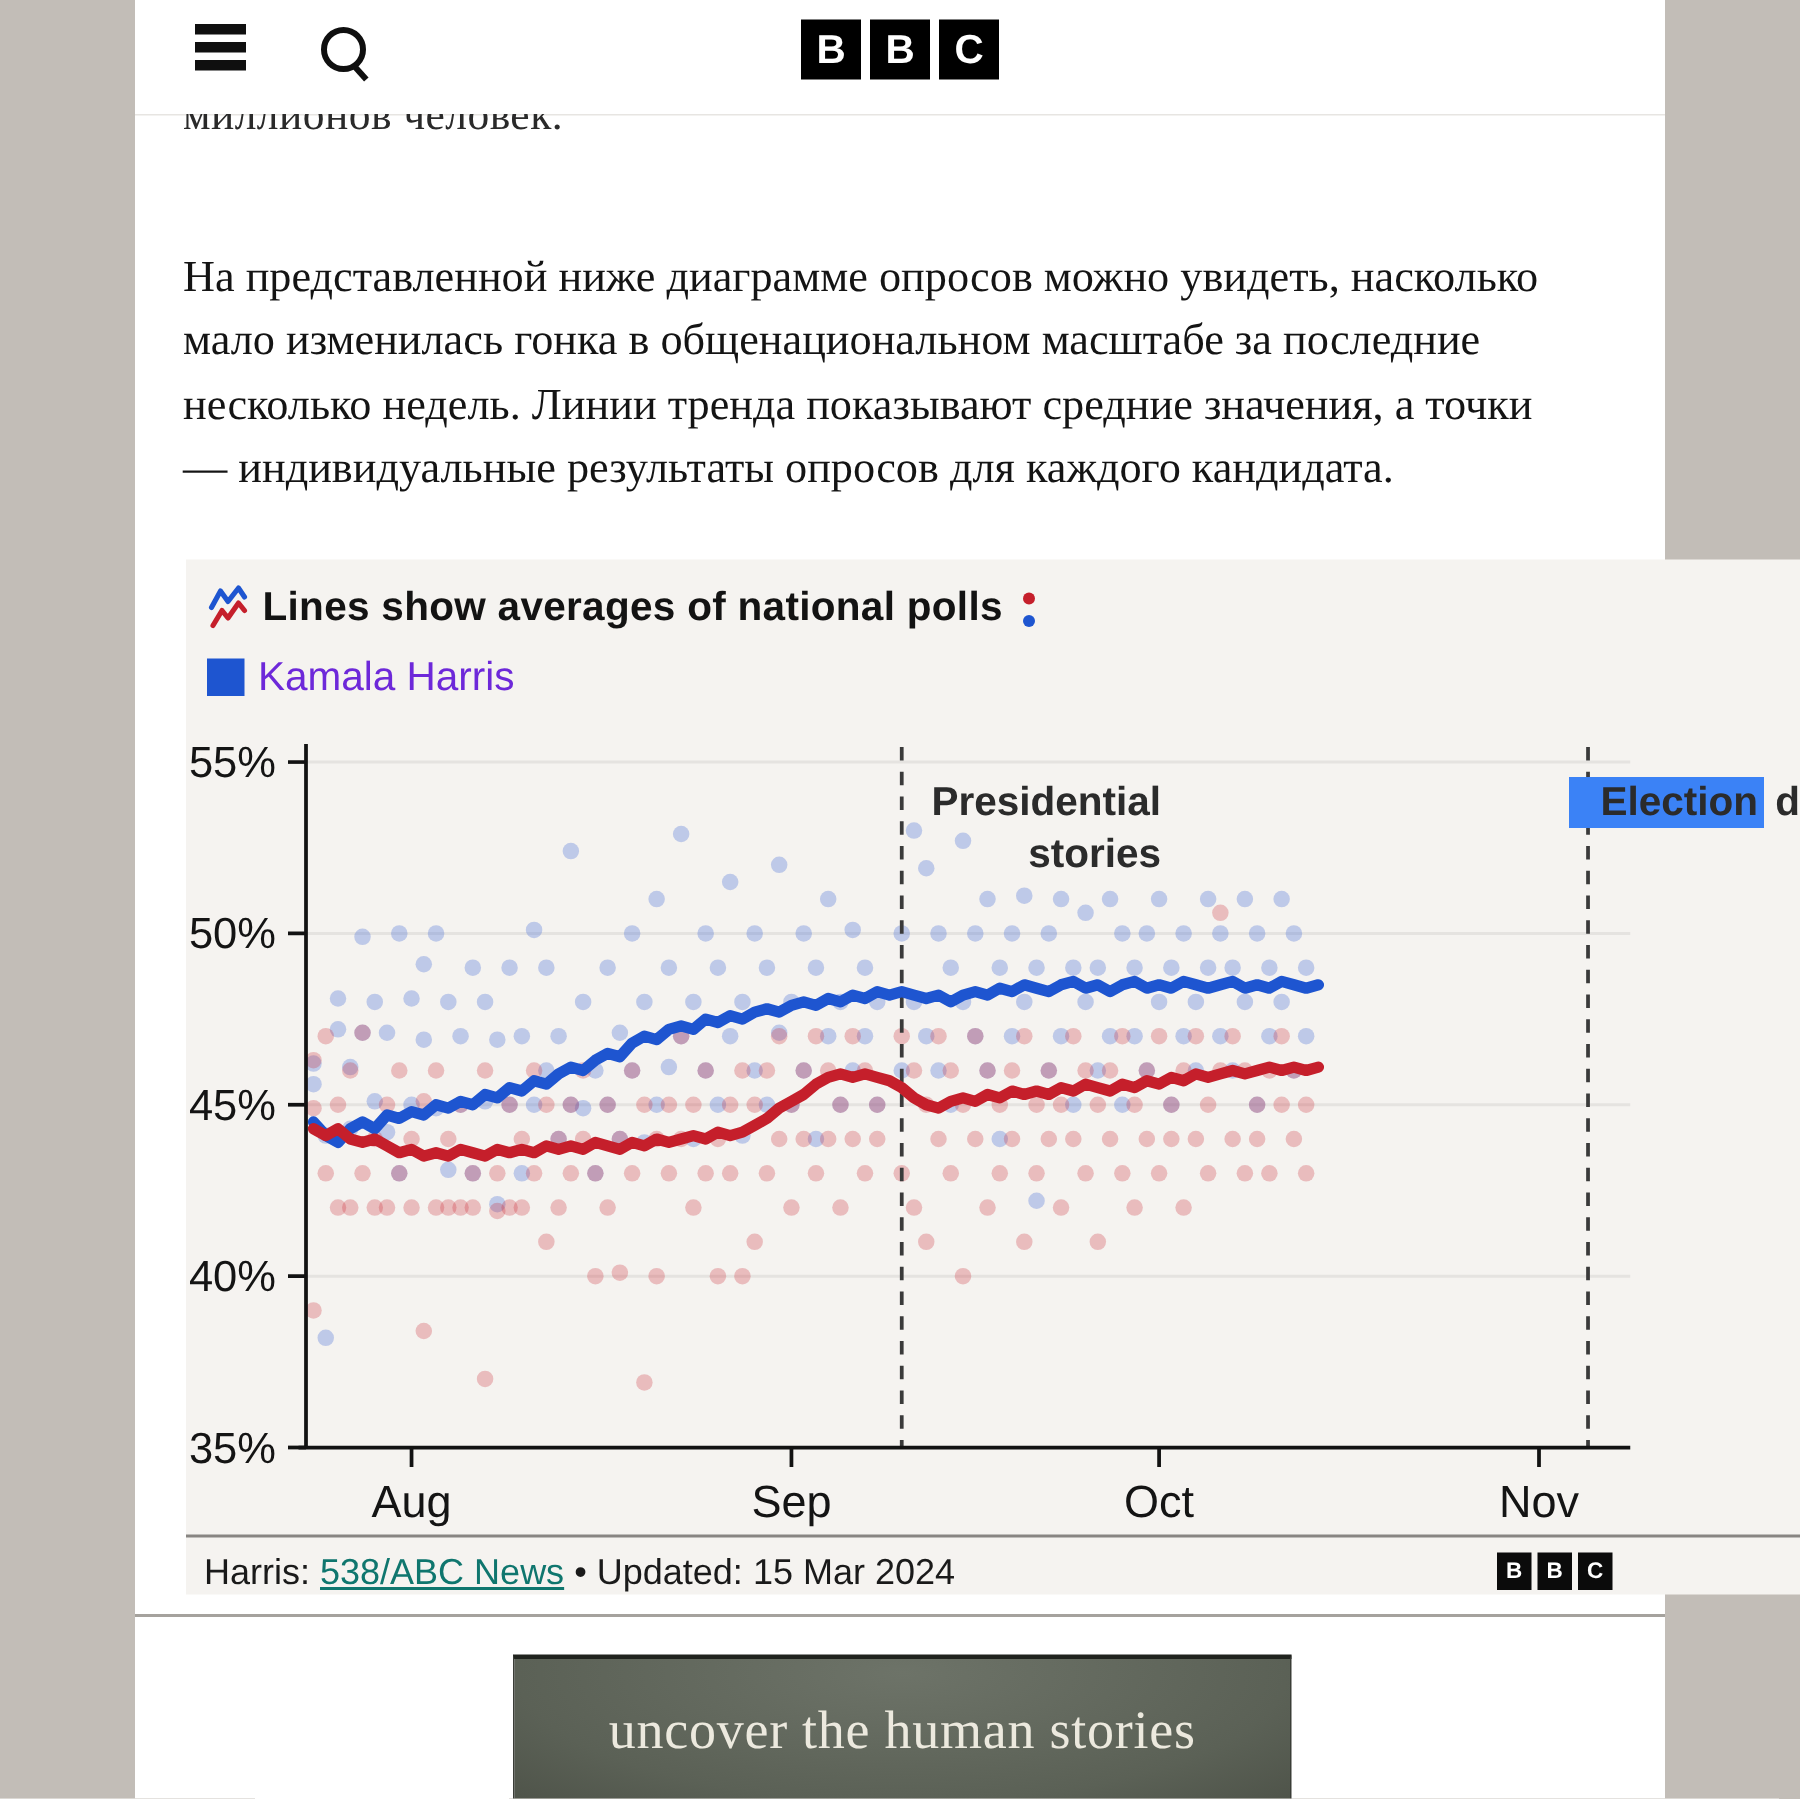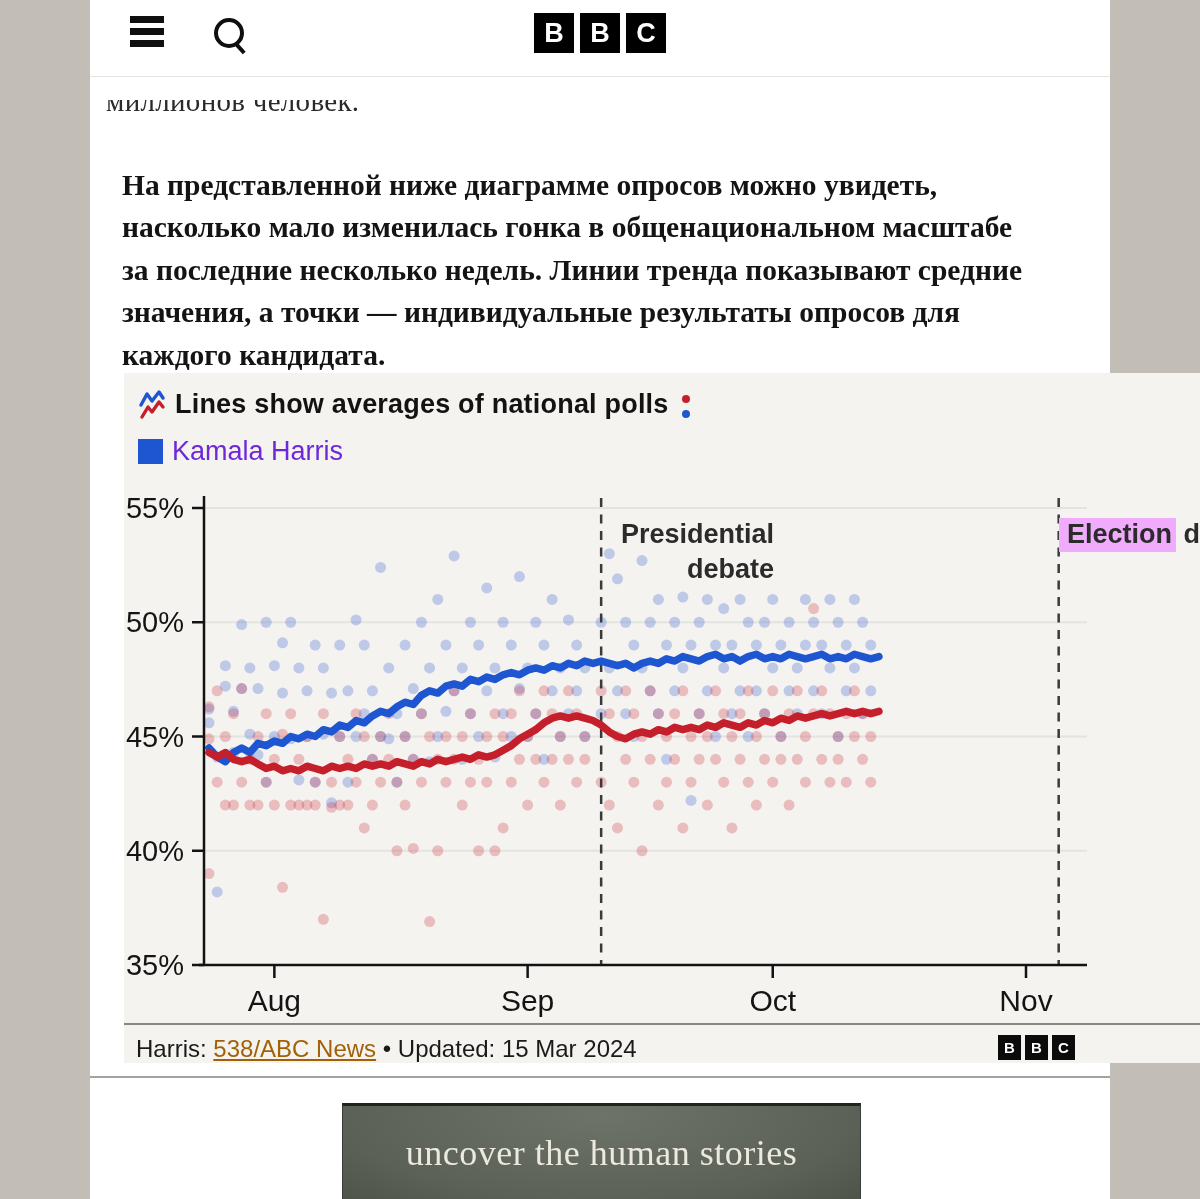--- a/index.html
+++ b/index.html
@@ -27,29 +27,29 @@
   .searchbtn .stem{
     position:absolute;left:29px;top:30px;width:13px;height:4px;background:#0f0f0f;transform:rotate(48deg);transform-origin:0 0;
   }
   .bbc-logo{position:absolute;left:50%;top:13px;transform:translateX(-50%);display:flex;gap:6px;}
   .bbc-logo .blk{
     width:40px;height:40px;background:#000;color:#fff;display:flex;align-items:center;justify-content:center;
     font-weight:bold;font-size:27px;font-family:"Liberation Sans",sans-serif;
   }
   
   .clipped-line{
-    position:absolute;left:16px;top:76px;width:900px;height:21px;overflow:hidden;margin-top:24px;
+    position:absolute;left:32px;top:76px;width:900px;height:21px;overflow:hidden;
   }
   .clipped-line span{
     display:block;margin-top:-15px;
     font-family:"Liberation Serif",serif;font-size:29px;color:#2a2a2a;letter-spacing:.3px;
   }
   .paragraph{
     position:absolute;left:32px;top:134px;width:905px;
-    font-family:"Liberation Serif",serif;font-size:29.5px;line-height:42.5px;color:#141414;font-weight:bold;
+    font-family:"Liberation Serif",serif;font-size:29.5px;line-height:42.5px;color:#141414;
   }
   
   .panel{
     position:absolute;left:34px;top:373px;width:1146px;height:690px;
     background:#f5f3f0;
   }
   .panel-title{
     position:absolute;left:14px;top:16px;display:flex;align-items:center;gap:9px;
     font-size:27px;font-weight:600;color:#131313;letter-spacing:.2px;
   }
@@ -61,29 +61,29 @@
     font-size:27px;color:#6d28d9;
   }
   .legend-item{display:flex;align-items:center;gap:9px;}
   .legend-swatch{width:25px;height:25px;display:inline-block;}
   .chart-svg{position:absolute;left:0;top:110px;}
   .anno{
     position:absolute;font-weight:bold;font-size:27px;line-height:35px;color:#2b2b2b;text-align:right;
   }
   .anno-debate{top:144px;right:496px;margin-left:28px;}
   .anno-election{top:144px;right:40px;}
-  .anno-election .hl{background:#f0abfc;padding:1px 4px 3px 8px;}
+  .anno-election .hl{background:#3b82f6;padding:1px 4px 3px 21px;}
   .panel-divider{
     position:absolute;left:0;top:650px;width:100%;height:2px;background:#888582;
   }
   .panel-footer{
     position:absolute;left:12px;top:662px;width:939px;height:26px;
     font-size:24px;color:#1a1a1a;
   }
-  .panel-footer .src-link{text-decoration:underline;color:#a16207;cursor:pointer;}
+  .panel-footer .src-link{text-decoration:underline;color:#0f766e;cursor:pointer;}
   .mini-bbc{position:absolute;right:0;top:0;display:flex;gap:4px;}
   .mini-bbc .blk{
     width:23px;height:25px;background:#0b0b0b;color:#fff;display:flex;align-items:center;justify-content:center;
     font-weight:bold;font-size:15px;
   }
   
   .card-divider{
     position:absolute;left:0;top:1076px;width:100%;height:2px;background:#a5a29d;
   }
   .ad-box{
@@ -497,21 +497,21 @@
         <line x1="403.63" y1="482" x2="403.63" y2="495" stroke="#121212" stroke-width="2.5"></line>
         <text x="403.63" y="528" text-anchor="middle" font-size="30" fill="#141414" font-family="Liberation Sans, sans-serif">Sep</text>
         <line x1="648.73" y1="482" x2="648.73" y2="495" stroke="#121212" stroke-width="2.5"></line>
         <text x="648.73" y="528" text-anchor="middle" font-size="30" fill="#141414" font-family="Liberation Sans, sans-serif">Oct</text>
         <line x1="902" y1="482" x2="902" y2="495" stroke="#121212" stroke-width="2.5"></line>
         <text x="902" y="528" text-anchor="middle" font-size="30" fill="#141414" font-family="Liberation Sans, sans-serif">Nov</text>
       </svg>
 
     <div class="anno anno-debate">
       <div>Presidential</div>
-      <div>debate</div>
+      <div>stories</div>
     </div>
     <div class="anno anno-election">
       <span class="hl">Election</span><span> day</span>
     </div>
 
     <div class="panel-divider"></div>
     <div class="panel-footer">
       <span>Harris: </span><span class="src-link">538/ABC News</span><span> • </span><span>Updated: 15 Mar 2024</span>
       <div class="mini-bbc">
         <div class="blk">B</div>

